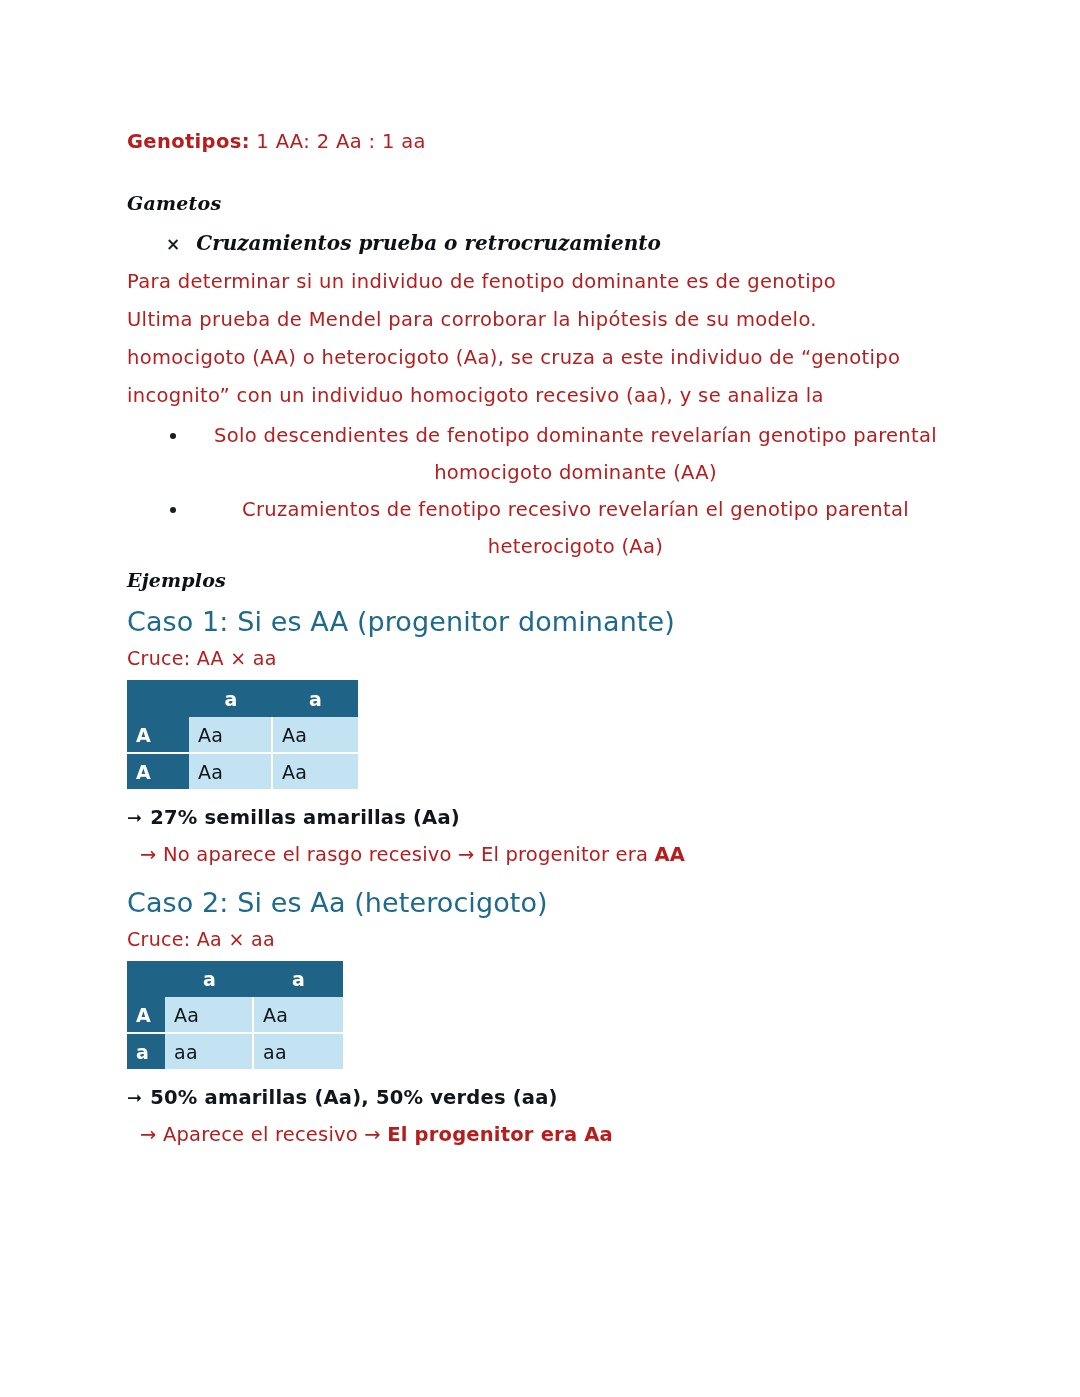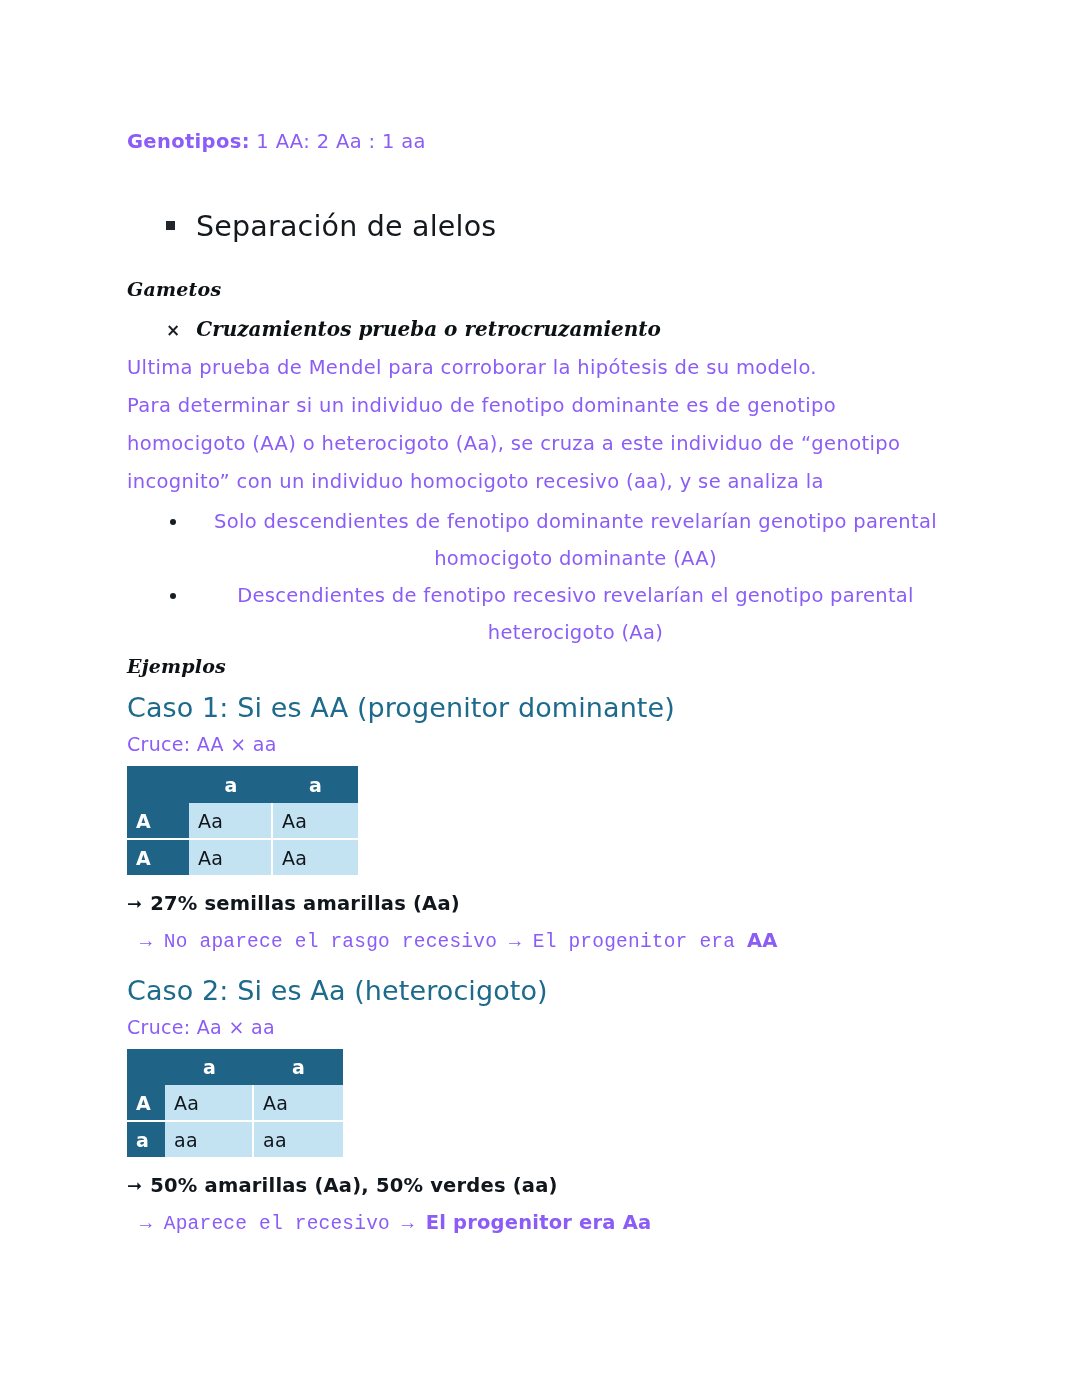--- a/index.html
+++ b/index.html
@@ -31,21 +31,21 @@
     top: 126px;
     width: 830px;
   }
 
   
   .hand {
     font-family: "DejaVu Sans", "Liberation Sans", sans-serif;
     font-size: 19.5px;
     line-height: 38px;
     letter-spacing: 0.35px;
-    color: #8b5cf6;
+    color: #b91c1c;
   }
   .hand.tight { line-height: 32px; }
 
   .b { font-weight: bold; }
 
   
   .script {
     font-family: "DejaVu Serif", "Liberation Serif", serif;
     font-style: italic;
     font-weight: bold;
@@ -223,56 +223,52 @@
     margin-right: 8px;
     font-weight: bold;
   }
   .result-sub {
     font-size: 19.5px;
     line-height: 31px;
     letter-spacing: 0.2px;
     margin-top: 6px;
     padding-left: 13px;
   }
-  .result-sub .arrow2 { font-weight: normal; font-family: Liberation Mono, monospace; }
+  .result-sub .arrow2 { font-weight: normal; }
 </style>
 </head>
 <body>
 
 <div class="page">
   <div class="content">
 
     <div class="hand tight">
       <div>
         <span class="b">Genotipos:</span><span> 1 AA: 2 Aa : 1 aa</span>
       </div>
     </div>
 
-    <div class="h-alelos">
-      <span class="sq-bullet"></span>
-      <span class="txt">Separación de alelos</span>
-    </div>
 
     <div class="script gametos">Gametos</div>
 
     <div class="h-cruz">
       <span class="x-bullet">×</span>
       <span class="txt">Cruzamientos prueba o retrocruzamiento</span>
     </div>
 
     <div class="hand para">
+      <p>Para determinar si un individuo de fenotipo dominante es de genotipo</p>
       <p>Ultima prueba de Mendel para corroborar la hipótesis de su modelo.</p>
-      <p>Para determinar si un individuo de fenotipo dominante es de genotipo</p>
       <p>homocigoto (AA) o heterocigoto (Aa), se cruza a este individuo de “genotipo</p>
       <p>incognito” con un individuo homocigoto recesivo (aa), y se analiza la</p>
     </div>
 
     <ul class="dots hand">
       <li>Solo descendientes de fenotipo dominante revelarían genotipo parental homocigoto dominante (AA)</li>
-      <li>Descendientes de fenotipo recesivo revelarían el genotipo parental heterocigoto (Aa)</li>
+      <li>Cruzamientos de fenotipo recesivo revelarían el genotipo parental heterocigoto (Aa)</li>
     </ul>
 
     <div class="script">Ejemplos</div>
 
     <div class="caso">Caso 1: Si es AA (progenitor dominante)</div>
     <div class="hand cruce">Cruce: AA × aa</div>
 
     <table class="punnett" id="table-caso1">
       <colgroup>
           <col class="c0">

